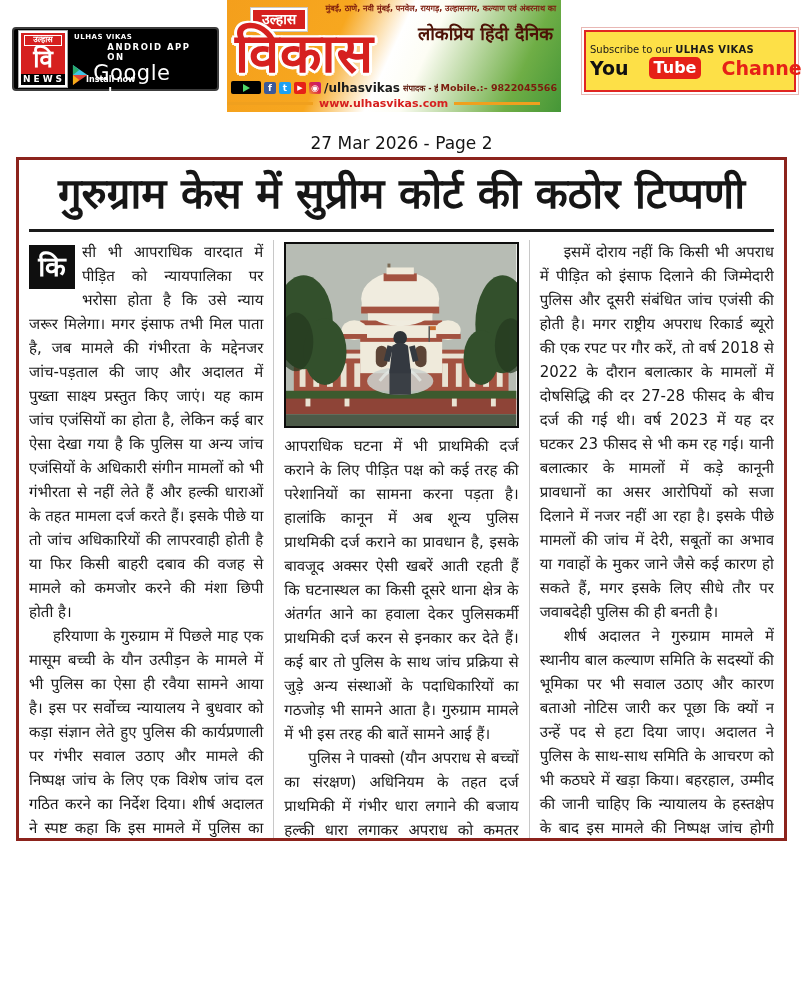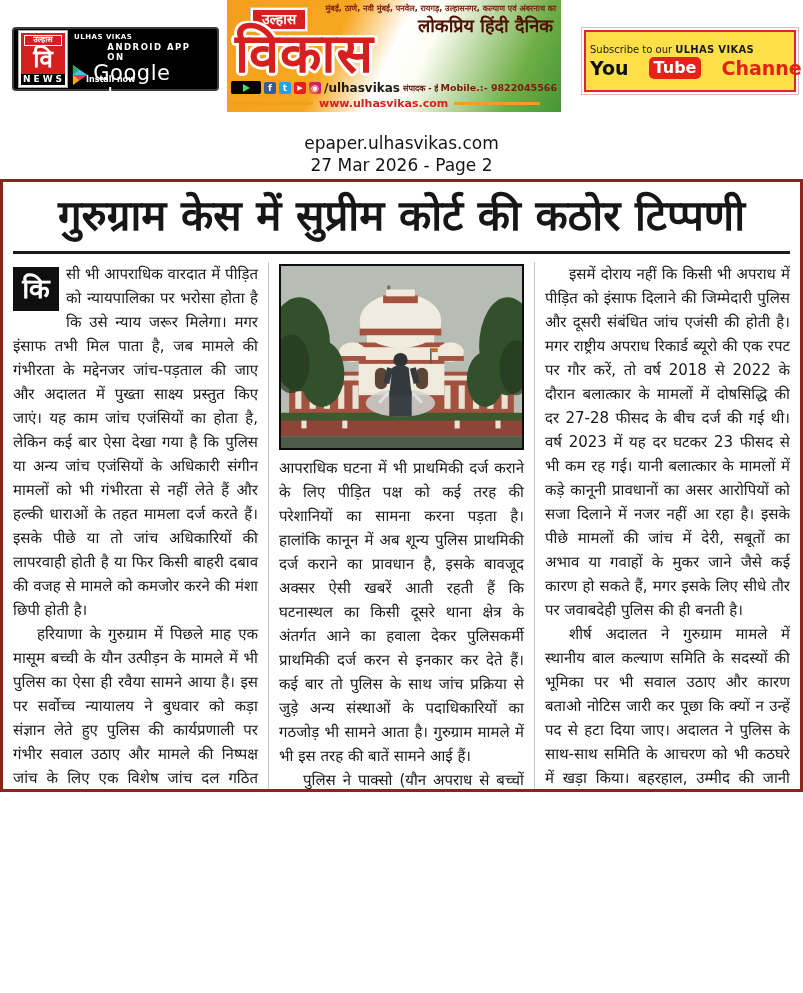--- a/index.html
+++ b/index.html
@@ -7,21 +7,21 @@
   body { width:803px; height:993px; background:#ffffff; font-family:"DejaVu Sans",sans-serif; }
   .page { position:relative; width:803px; height:993px; overflow:hidden; background:#fff; }
 
   
   .header { position:relative; height:130px; }
 
   
   .masthead { position:absolute; left:227px; top:0; width:334px; height:112px;
     background:linear-gradient(115deg,#f49f1c 0%,#f7a71f 33%,#ffffff 49%,#fdfdf4 58%,#6fae46 85%,#459637 100%); }
   .mh-tag-small { position:absolute; top:2px; right:5px; font-size:8px; font-weight:bold; color:#7c1b0d; white-space:nowrap; }
-  .mh-tag-big { position:absolute; top:13px; right:8px; font-size:18px; font-weight:bold; color:#4d1206; }
+  .mh-tag-big { position:absolute; top:21px; right:8px; font-size:18px; font-weight:bold; color:#4d1206; }
   .mh-logo { position:absolute; left:8px; top:8px; line-height:1; }
   .mh-logo-top { display:inline-block; margin-left:16px; background:#d6201f; color:#fff; font-weight:bold;
     font-size:14px; padding:2px 9px 3px; border:2px solid #fff; box-shadow:0 0 0 1px #c9c9c9; }
   .mh-logo-main { display:block; margin-top:-4px; color:#d6201f; font-weight:bold; font-size:54px; letter-spacing:1px;
     text-shadow:-2px -2px 0 #fff,2px -2px 0 #fff,-2px 2px 0 #fff,2px 2px 0 #fff,0 3px 0 #fff,3px 0 0 #fff,-3px 0 0 #fff; }
   .mh-bottom { position:absolute; left:0; right:0; bottom:17px; height:15px; display:flex; align-items:center; gap:3px; padding:0 4px; }
   .gp-mini { width:30px; height:13px; background:#000; border-radius:2px; display:flex; align-items:center; justify-content:center; flex:0 0 auto; }
   .icon { width:12px; height:12px; font-size:9px; font-weight:bold; color:#fff; display:flex; align-items:center; justify-content:center; border-radius:2px; flex:0 0 auto; }
   .fb { background:#3b5998; } .tw { background:#1da1f2; } .yt { background:#e62117; font-size:7px; } .ig { background:linear-gradient(45deg,#f09433,#dc2743,#bc1888); }
   .mh-handle { font-size:12px; font-weight:bold; color:#1c1c1c; white-space:nowrap; }
@@ -59,21 +59,21 @@
   .yt-you { font-size:19px; font-weight:bold; color:#111; }
   .yt-tube { font-size:16px; font-weight:bold; color:#fff; background:#e62117; border-radius:5px; padding:1px 5px 2px; }
   .yt-channel { font-size:19px; font-weight:bold; color:#e62117; }
   .badge-right .vi-logo { flex:0 0 auto; width:46px; }
   .badge-right .vi-letter { font-size:20px; }
 
   
   .meta { text-align:center; font-size:17px; color:#141414; line-height:22px; margin-top:2px; }
 
   
-  .article { margin:3px 0 0; height:613px; border:3px solid #8c231c; padding:4px 10px 8px; overflow:hidden; }
+  .article { margin:3px 16px 0; height:684px; border:3px solid #8c231c; padding:4px 10px 8px; overflow:hidden; }
   .headline { margin:0 0 8px; padding:4px 0 8px; font-size:42px; line-height:1.25; font-weight:bold; text-align:center;
     color:#161616; letter-spacing:0; border-bottom:3px solid #1a1a1a; }
   .cols { display:flex; height:700px; overflow:hidden; }
   .col { flex:1 1 0; min-width:0; padding:0 10px; overflow:hidden; }
   .col:first-child { padding-left:0; }
   .col:last-child { padding-right:0; }
   .col + .col { border-left:1px solid #c8c8c8; }
   .col p { margin:0; font-size:15px; line-height:24px; text-align:justify; color:#181818; }
   .indent { text-indent:24px; }
   .dropcap { float:left; width:46px; height:44px; background:#0f0f0f; color:#fff; font-size:27px; font-weight:bold;
@@ -153,21 +153,20 @@
       </div>
       <div class="vi-logo">
         <span class="vi-top">उल्हास</span>
         <span class="vi-letter">वि</span>
         <span class="vi-news">NEWS</span>
       </div>
     </div>
   </header>
 
   <div class="meta">
-    <div>epaper.ulhasvikas.com</div>
     <div>27 Mar 2026 - Page 2</div>
   </div>
 
   <article class="article">
     <h1 class="headline">गुरुग्राम केस में सुप्रीम कोर्ट की कठोर टिप्पणी</h1>
 
     <div class="cols">
 
       <div class="col">
         <p><span class="dropcap">कि</span><span>सी भी आपराधिक वारदात में पीड़ित को न्यायपालिका पर भरोसा होता है कि उसे न्याय जरूर मिलेगा। मगर इंसाफ तभी मिल पाता है, जब मामले की गंभीरता के मद्देनजर जांच-पड़ताल की जाए और अदालत में पुख्ता साक्ष्य प्रस्तुत किए जाएं। यह काम जांच एजंसियों का होता है, लेकिन कई बार ऐसा देखा गया है कि पुलिस या अन्य जांच एजंसियों के अधिकारी संगीन मामलों को भी गंभीरता से नहीं लेते हैं और हल्की धाराओं के तहत मामला दर्ज करते हैं। इसके पीछे या तो जांच अधिकारियों की लापरवाही होती है या फिर किसी बाहरी दबाव की वजह से मामले को कमजोर करने की मंशा छिपी होती है।</span></p>

